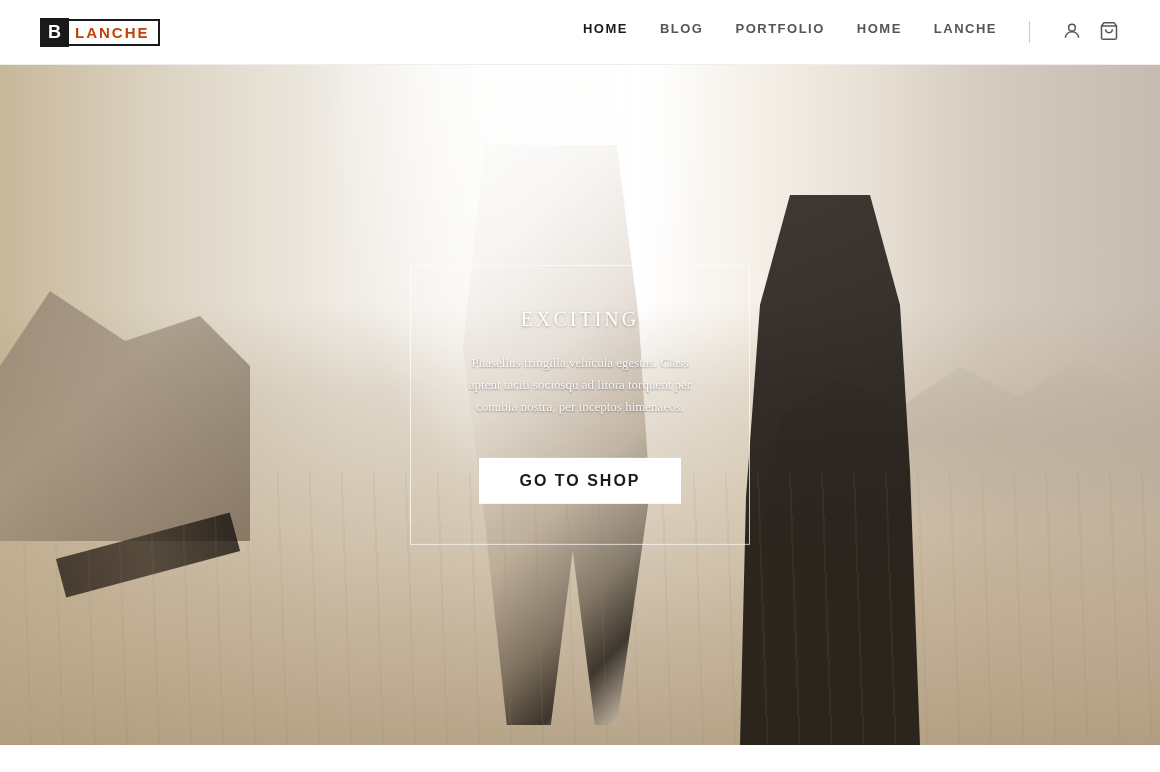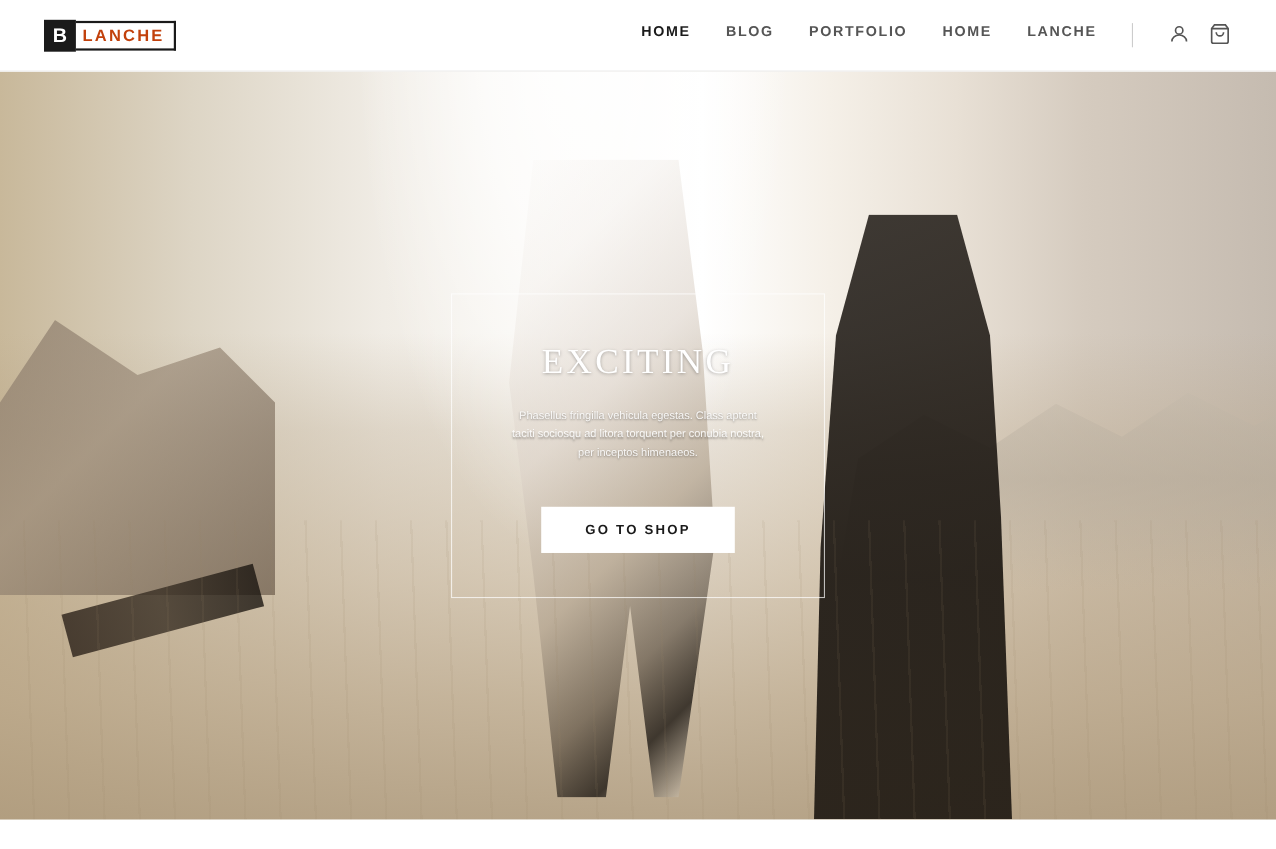--- a/index.html
+++ b/index.html
@@ -238,43 +238,43 @@
       transform: translate(-50%, -50%);
       text-align: center;
       border: 1.5px solid rgba(255,255,255,0.7);
       padding: 40px 50px;
       width: 340px;
     }
 
     .hero-title {
       color: #fff;
       font-family: 'Georgia', serif;
-      font-size: 32px;
+      font-size: 20px;
       font-weight: 400;
       letter-spacing: 3px;
       line-height: 1.3;
       margin-bottom: 20px;
       text-shadow: 0 1px 3px rgba(0,0,0,0.3);
     }
 
     .hero-desc {
       color: rgba(255,255,255,0.9);
-      font-family: Liberation Sans, sans-serif;
-      font-size: 10px;
+      font-family: Liberation Serif, serif;
+      font-size: 13px;
       line-height: 1.7;
       margin-bottom: 40px;
       text-shadow: 0 1px 2px rgba(0,0,0,0.4);
     }
 
     .hero-btn {
       display: inline-block;
       background: #fff;
       color: #1a1a1a;
       font-family: 'Arial', sans-serif;
-      font-size: 12px;
+      font-size: 16px;
       font-weight: 700;
       letter-spacing: 2px;
       padding: 14px 40px;
       cursor: pointer;
       border: none;
       text-transform: uppercase;
     }
 
     
     .bottom-section {

